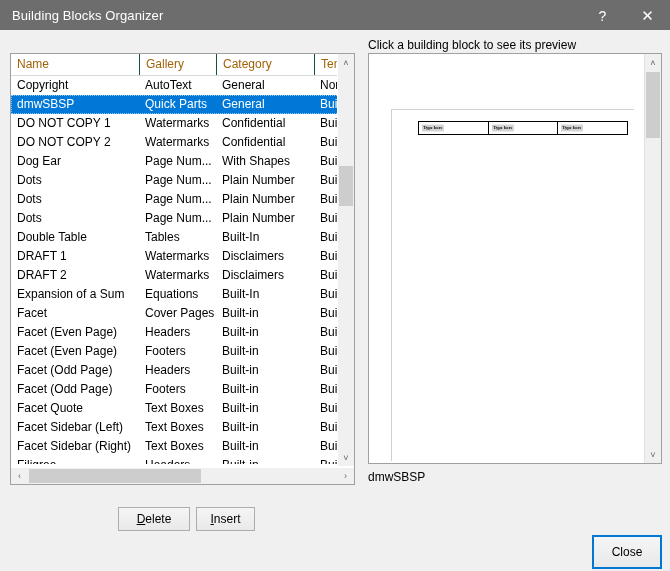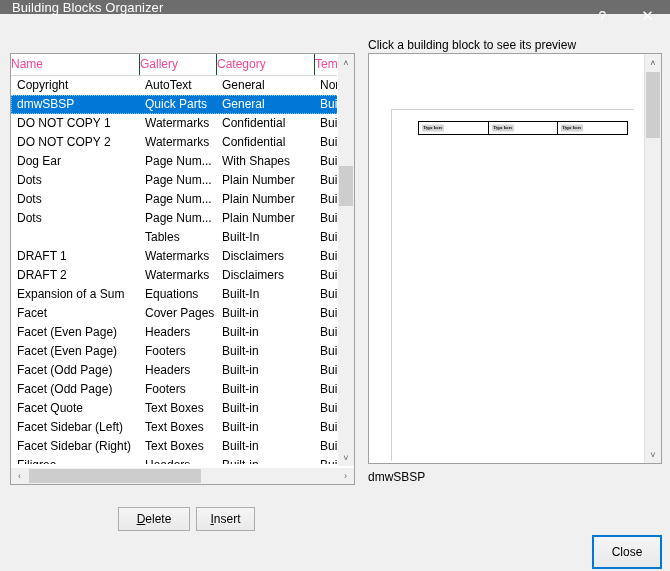--- a/index.html
+++ b/index.html
@@ -23,21 +23,21 @@
     height: 571px;
     background: #f0f0f0;
     box-sizing: border-box;
   }
 
   
   .titlebar {
     position: absolute;
     left: 0; top: 0;
     width: 670px;
-    height: 14px;
+    height: 30px;
     background: #6d6d6d;
     display: flex;
     align-items: center;
   }
   .titlebar-text {
     color: #ffffff;
     font-size: 13px;
     padding-left: 12px;
     letter-spacing: 0.1px;
     white-space: nowrap;
@@ -89,25 +89,25 @@
     background: #ffffff;
     border-bottom: 1px solid #d9d9d9;
     box-sizing: border-box;
   }
   .hcell {
     position: absolute;
     top: 0;
     height: 21px;
     line-height: 21px;
     font-size: 12px;
-    padding-left: 0;
-    box-sizing: border-box;
-    white-space: nowrap;
-    overflow: hidden;
-    color: #ec4899;
+    padding-left: 6px;
+    box-sizing: border-box;
+    white-space: nowrap;
+    overflow: hidden;
+    color: #a16207;
   }
   .hcell + .hcell { border-left: 1px solid #14532d; }
 
   .rows-clip {
     position: absolute;
     left: 0;
     top: 22px;
     width: 328px;
     height: 388px;
     overflow: hidden;
@@ -416,20 +416,21 @@
           <div class="cell col-cat">Plain Number</div>
           <div class="cell col-tpl">Built-In</div>
         </div>
         <div class="row">
           <div class="cell col-name">Dots</div>
           <div class="cell col-gal">Page Num...</div>
           <div class="cell col-cat">Plain Number</div>
           <div class="cell col-tpl">Built-In</div>
         </div>
         <div class="row">
+          <div class="cell col-name">Double Table</div>
           <div class="cell col-gal">Tables</div>
           <div class="cell col-cat">Built-In</div>
           <div class="cell col-tpl">Built-In</div>
         </div>
         <div class="row">
           <div class="cell col-name">DRAFT 1</div>
           <div class="cell col-gal">Watermarks</div>
           <div class="cell col-cat">Disclaimers</div>
           <div class="cell col-tpl">Built-In</div>
         </div>

